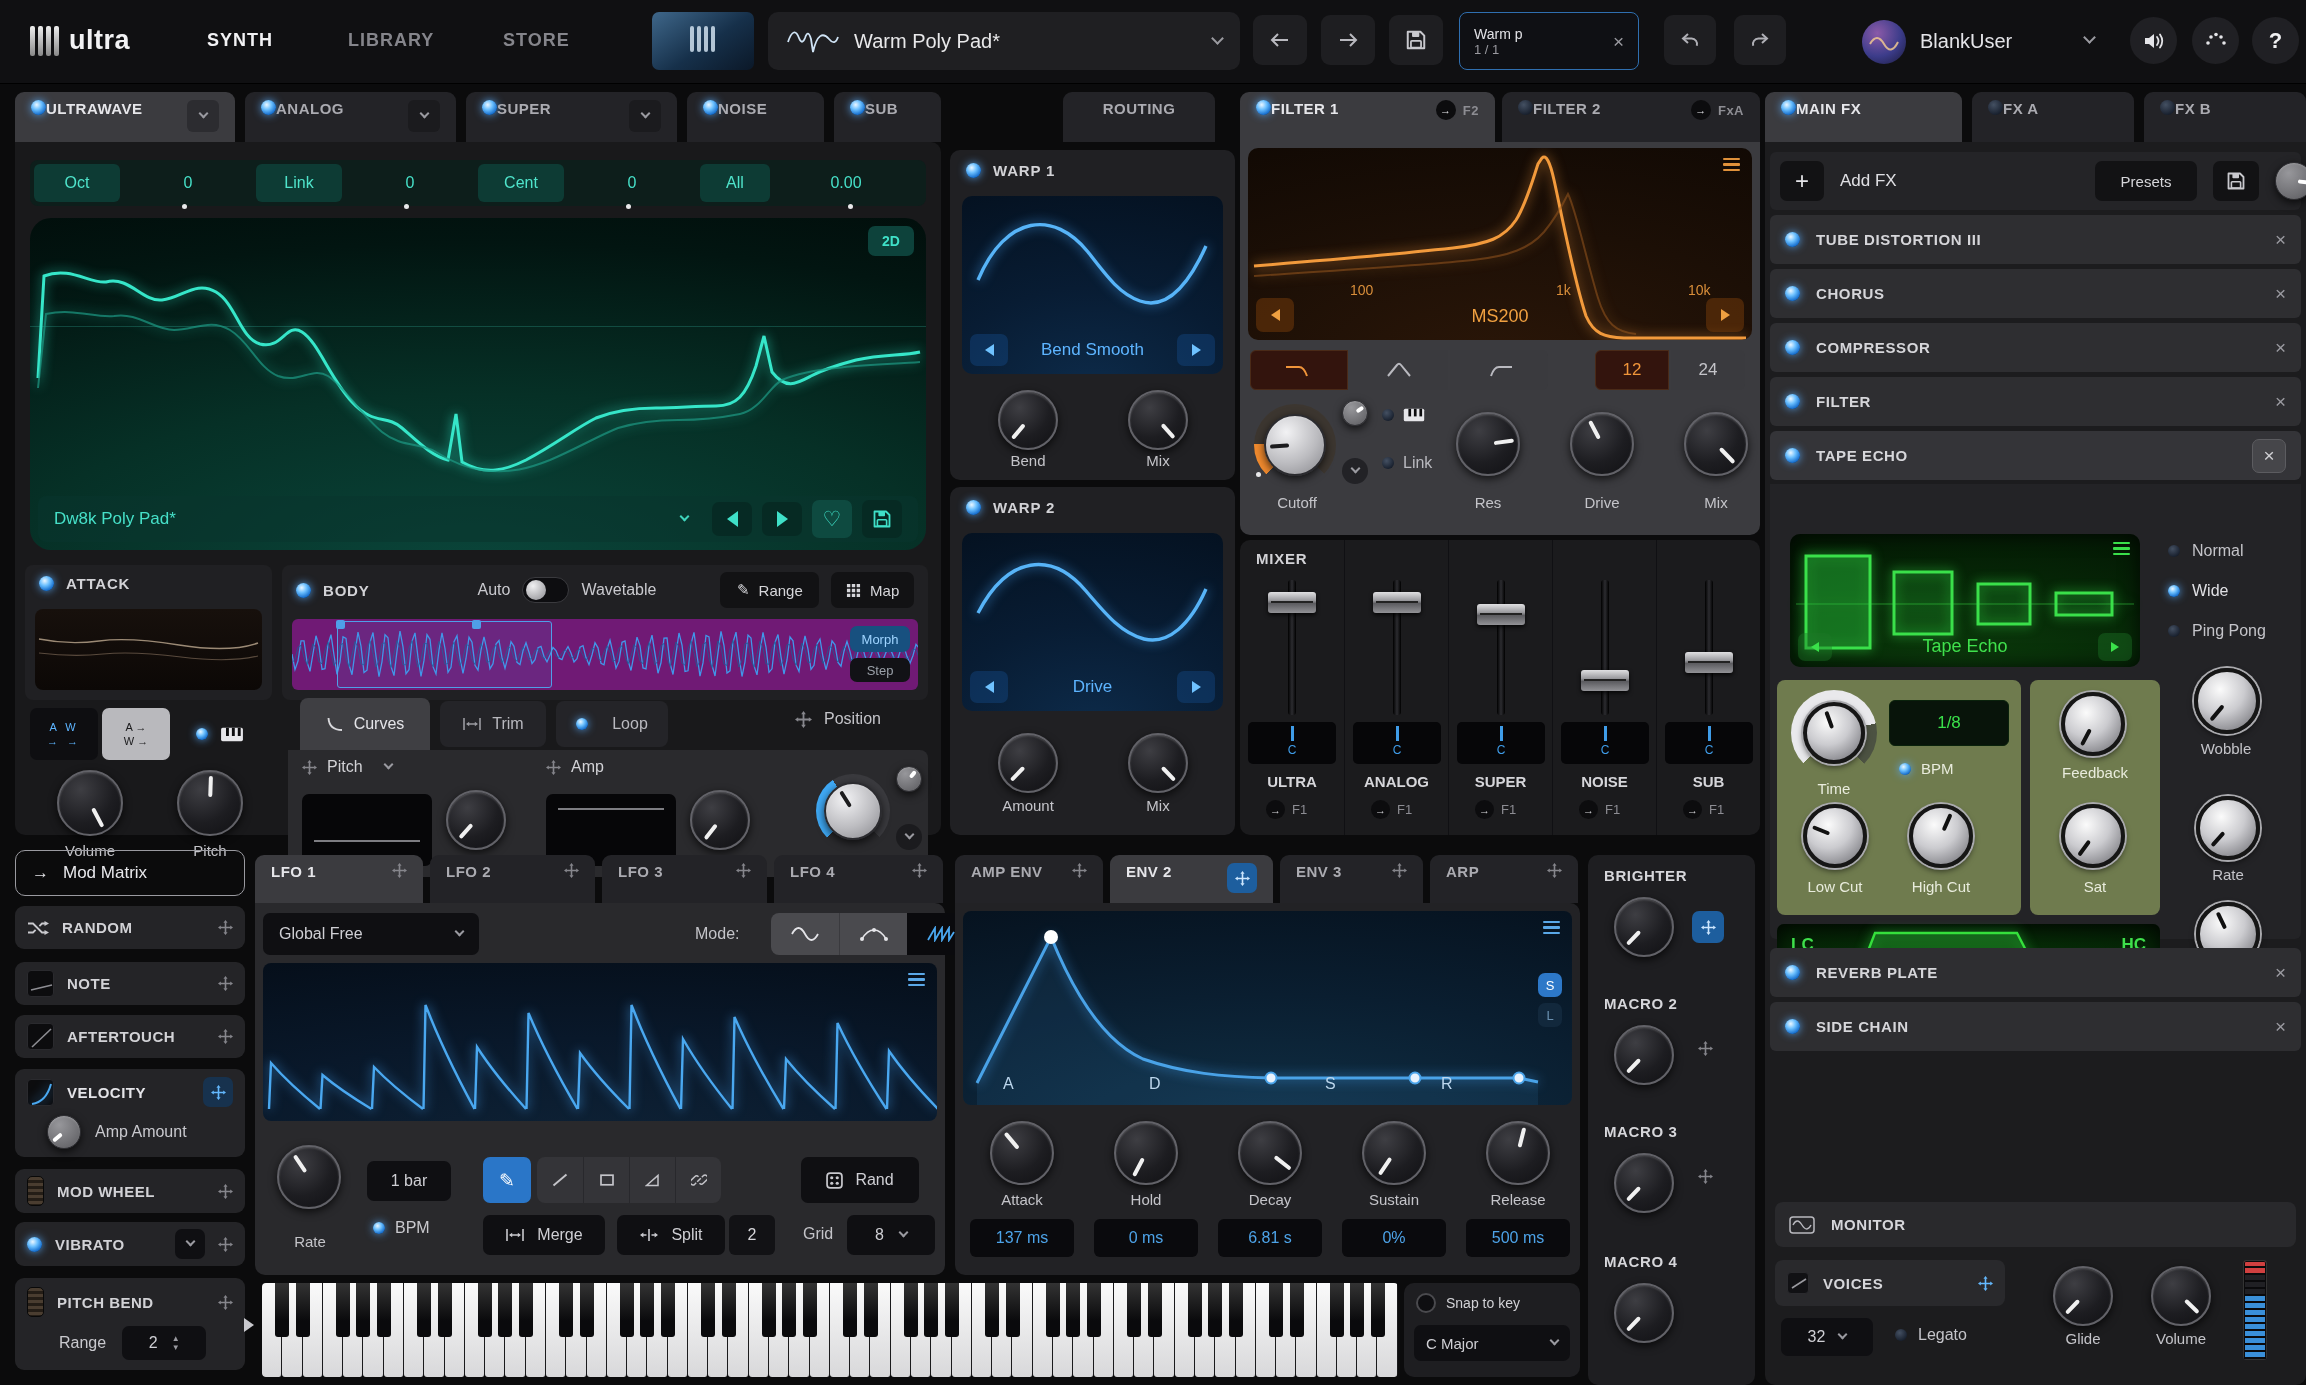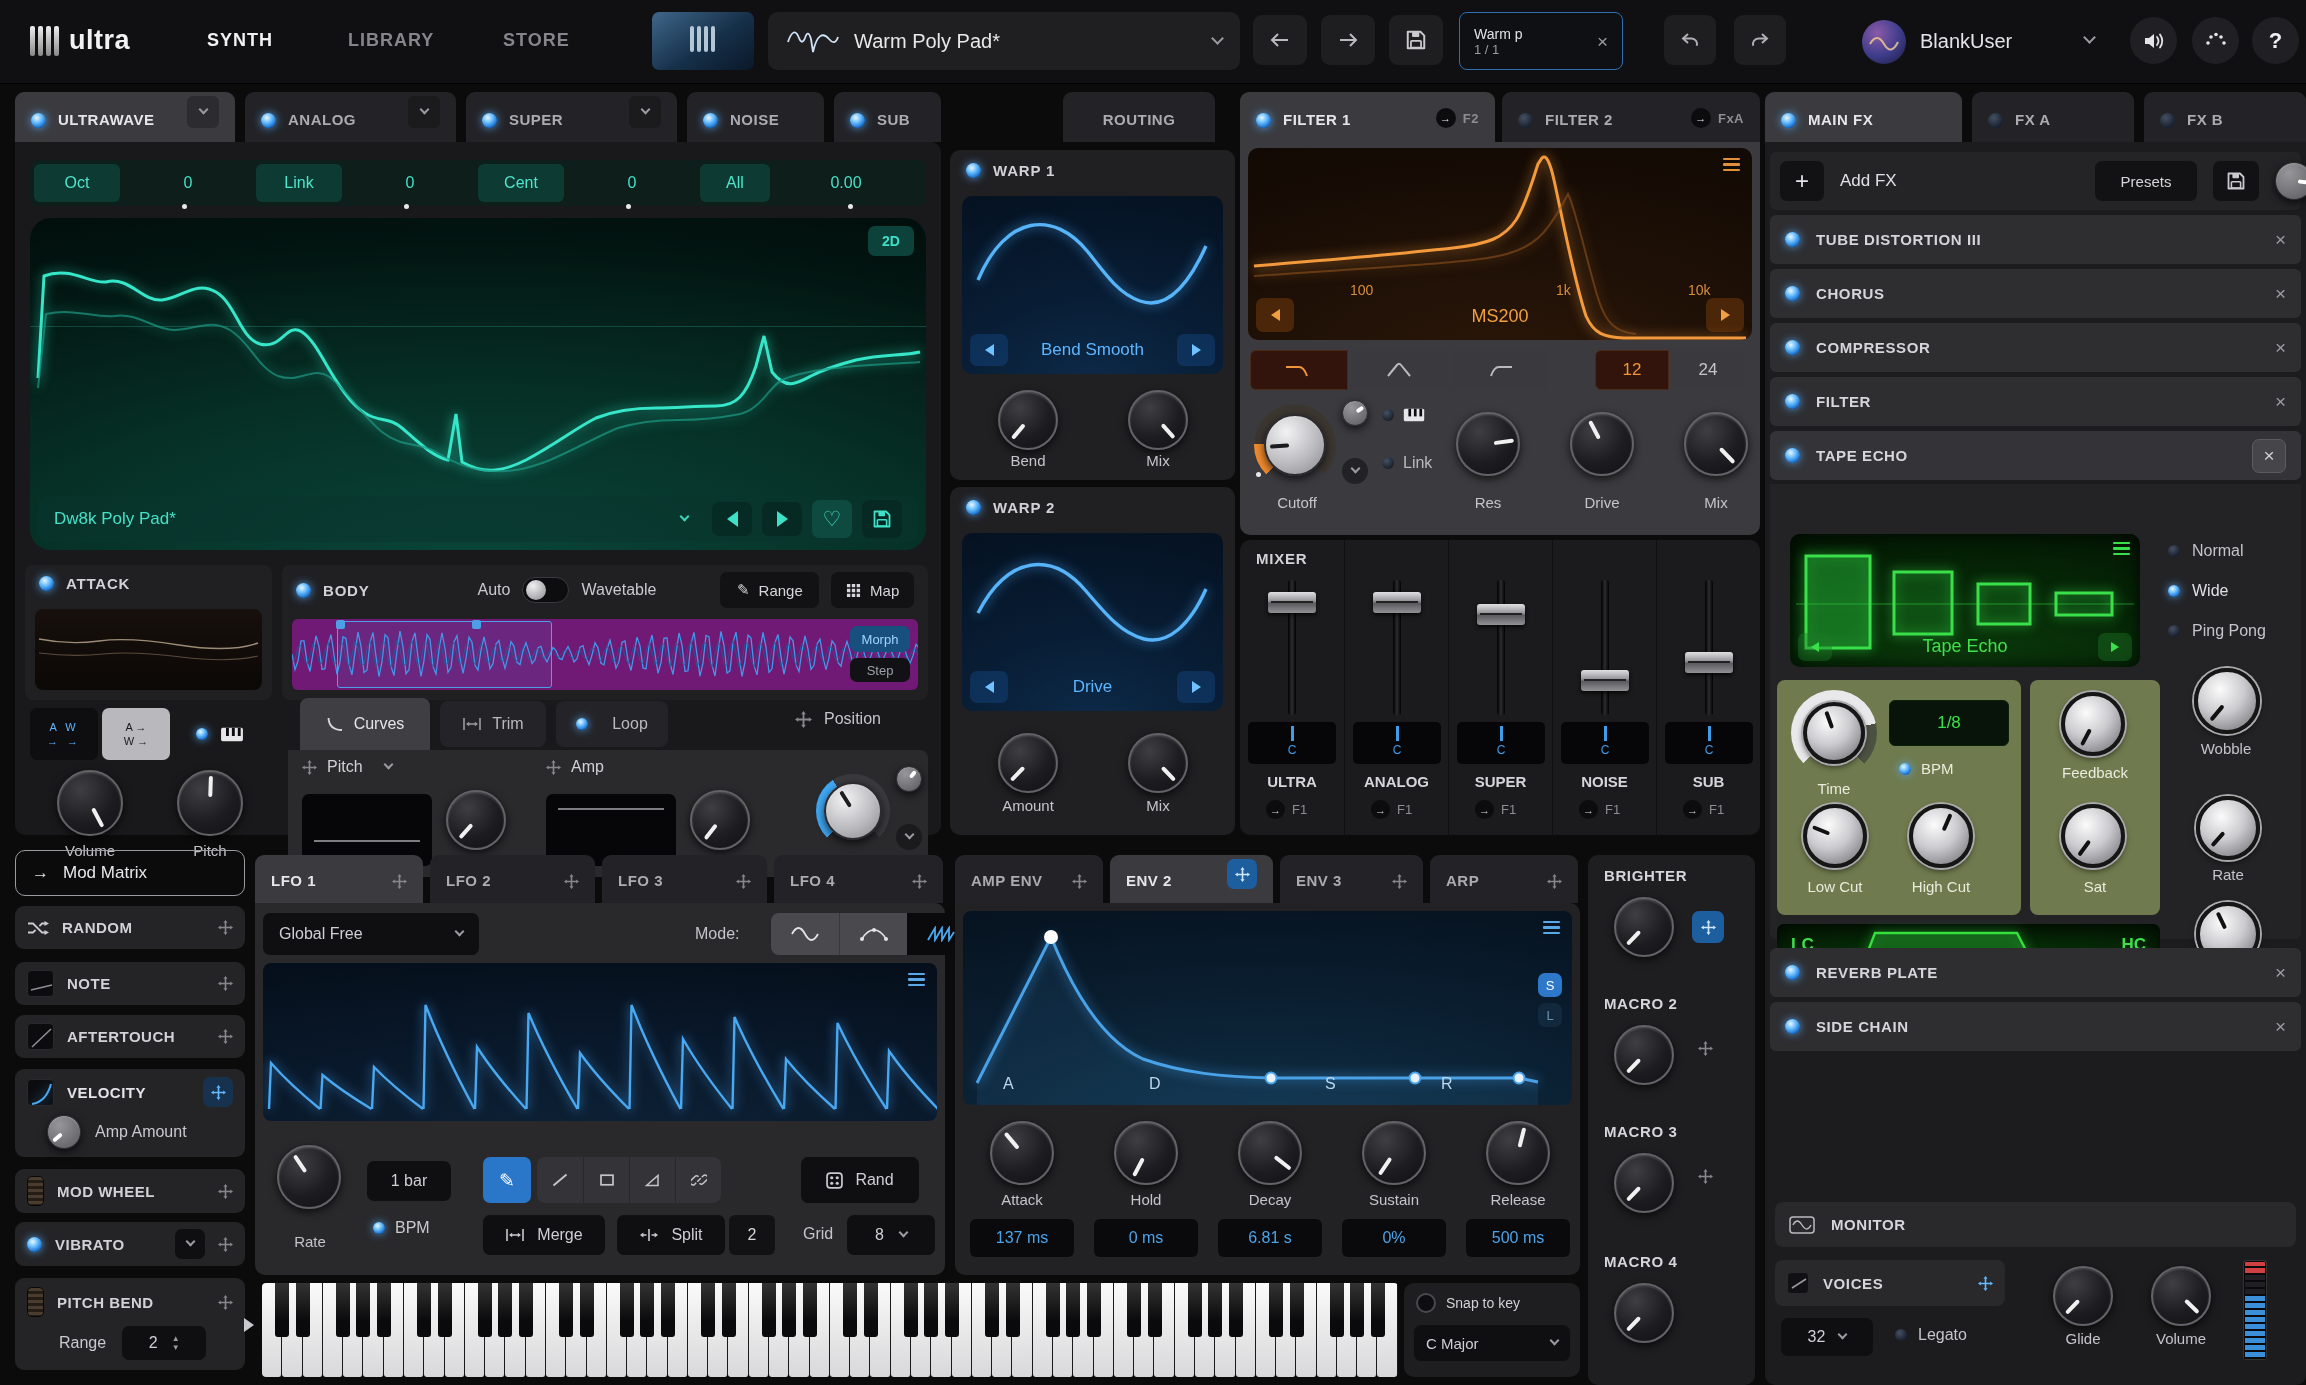--- a/index.html
+++ b/index.html
@@ -4,21 +4,21 @@
 <style>
 *{box-sizing:border-box;margin:0;padding:0}
 html,body{background:#000}
 body{font-family:"Liberation Sans",sans-serif;color:#c8c8cc;-webkit-user-select:none}
 #stage{position:relative;width:2306px;height:1385px;background:#0b0b0c;overflow:hidden}
 .abs{position:absolute}
 .flex{display:flex;align-items:center}
 .panel{position:absolute;background:#19191b;border-radius:10px}
 .seclbl{font-size:15px;font-weight:bold;letter-spacing:.8px;color:#d2d2d6}
 
-.tab{position:absolute;top:0;height:50px;background:#232327;border-radius:9px 9px 0 0;display:flex;align-items:flex-end;gap:12px;padding:14px 16px;font-weight:bold;font-size:15px;color:#ababb1;letter-spacing:.5px}
+.tab{position:absolute;top:0;height:50px;background:#232327;border-radius:9px 9px 0 0;display:flex;align-items:flex-start;padding:8px 16px;font-weight:bold;font-size:15px;color:#ababb1;letter-spacing:.5px}
 .tab.on{background:#3b3b3f;color:#e6e6ea}
 
 .led{width:15px;height:15px;border-radius:50%;background:radial-gradient(circle at 38% 32%,#eaf6ff,#6cc0ff 35%,#1a72d0 70%,#0a2c55);box-shadow:0 0 8px rgba(90,175,255,.85);flex:none}
 .led.dim{background:radial-gradient(circle at 38% 32%,#445062,#1a2230 70%,#0c1016);box-shadow:none}
 .led.sm{width:12px;height:12px}
 
 .knob{position:relative;border-radius:50%;background:radial-gradient(circle at 35% 28%,#3e3e43,#1d1d21 55%,#101013);border:2px solid #626268;box-shadow:0 3px 8px rgba(0,0,0,.7),inset 0 1px 2px rgba(255,255,255,.2);flex:none}
 .knob .ptr{position:absolute;inset:0;transform:rotate(var(--rot,0deg))}
 .knob .ptr::before{content:"";position:absolute;left:calc(50% - 2px);top:7%;width:4px;height:33%;border-radius:2px;background:var(--pc,#f0f0f0)}
 .knob.silver{background:radial-gradient(circle at 35% 28%,#f2f2f4,#bcbcc0 55%,#87878c);border:2px solid #2b2b2f;--pc:#1c1c1e}
@@ -201,21 +201,21 @@
     <div class="abs sqbtn" style="left:1321px;top:15px">
         <svg width="20" height="14" style="color:#b9b9bf">
           <use href="#arw"></use>
         </svg>
       </div>
     <div class="abs sqbtn" style="left:1389px;top:15px">
         <svg width="22" height="22" style="color:#c9c9ce">
           <use href="#flp"></use>
         </svg>
       </div>
-    <div class="abs flex" style="left:1459px;top:12px;width:164px;height:58px;background:#0f1014;border:1px solid #2f6fb0;border-radius:8px;padding:0 14px;gap:10px">
+    <div class="abs flex" style="left:1459px;top:12px;width:180px;height:58px;background:#0f1014;border:1px solid #2f6fb0;border-radius:8px;padding:0 14px;gap:10px">
       <div style="flex:1">
         <div style="font-size:14px;color:#e2e2e6">Warm p</div>
         <div style="font-size:13px;color:#9a9aa0">1 / 1</div>
       </div>
       <span class="xbtn">×</span>
     </div>
     <div class="abs sqbtn" style="left:1664px;top:15px;width:52px">
         <svg width="20" height="17" style="color:#b0b0b6">
           <use href="#und"></use>
         </svg>

